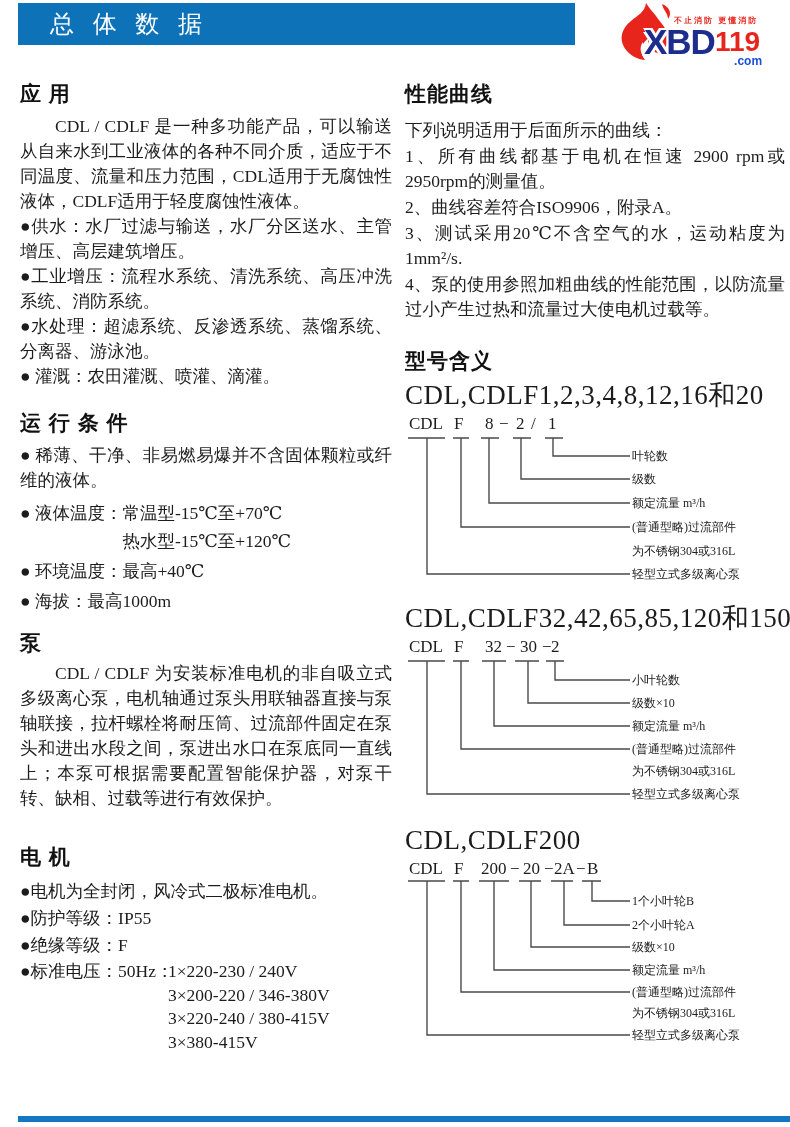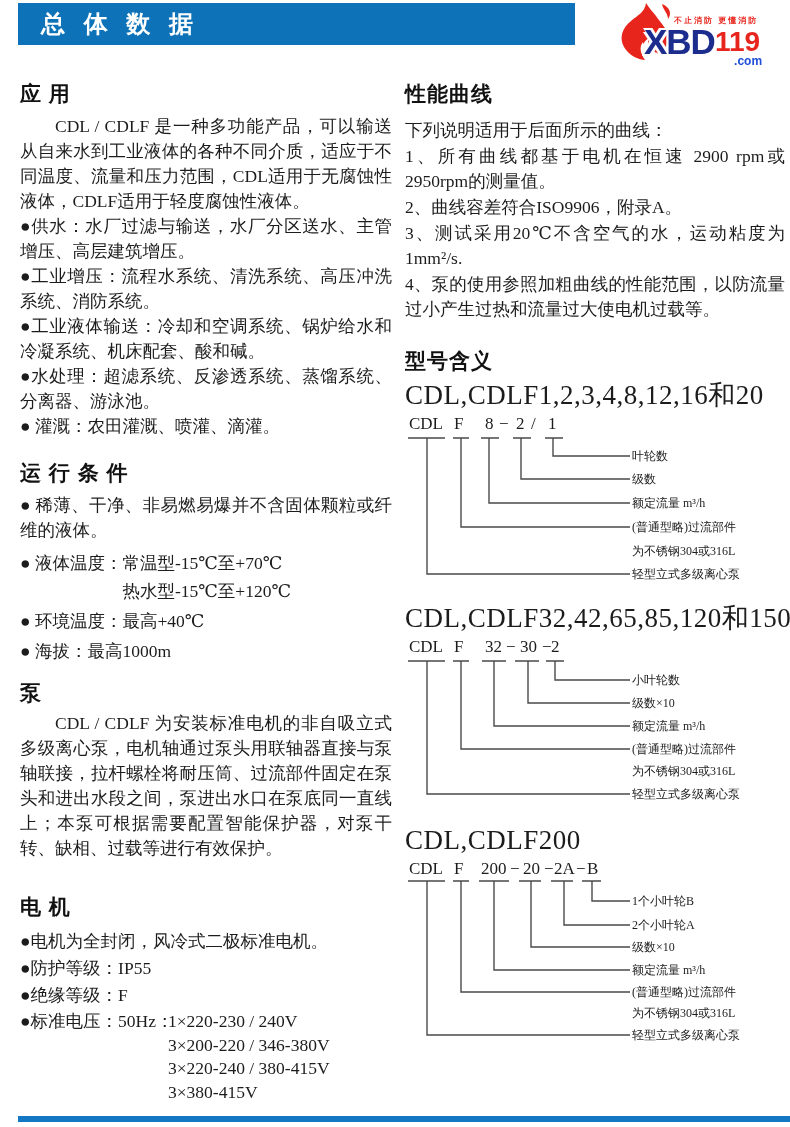--- a/index.html
+++ b/index.html
@@ -5,21 +5,21 @@
   html,body { margin:0; padding:0; }
   body {
     width:790px; height:1127px; position:relative; background:#ffffff;
     font-family:"Liberation Serif","DejaVu Serif",serif;
     color:#1c1c1c; overflow:hidden;
   }
   
   .header-bar { position:absolute; left:18px; top:3px; width:557px; height:42px; background:#0e72b8; }
   .header-title {
     color:#fff; font-family:"Liberation Sans","DejaVu Sans",sans-serif;
-    font-weight:bold; font-size:24px; letter-spacing:6px; line-height:42px; padding-left:23px;
+    font-weight:normal; font-size:24px; letter-spacing:6px; line-height:42px; padding-left:32px;
     display:block; white-space:nowrap;border-radius:10px;
   }
   
   .logo { position:absolute; left:612px; top:0; width:178px; height:64px; }
   .flame { position:absolute; left:0; top:2px; }
   .logo-slogan {
     position:absolute; left:62px; top:15px; font-size:8px; font-weight:bold;
     color:#e8251c; letter-spacing:2px; white-space:nowrap;
     font-family:"Liberation Sans","DejaVu Sans",sans-serif;
   }
@@ -90,21 +90,20 @@
     <span class="xbd">XBD</span><span class="n119wrap"><span class="n119">119</span><span class="dotcom">.com</span></span>
   </div>
 </div>
 
 <div class="col-left">
 
   <h2 class="sec-h h-app">应 用</h2>
   <p class="para indent">CDL / CDLF 是一种多功能产品，可以输送从自来水到工业液体的各种不同介质，适应于不同温度、流量和压力范围，CDL适用于无腐蚀性液体，CDLF适用于轻度腐蚀性液体。</p>
   <p class="para">●供水：水厂过滤与输送，水厂分区送水、主管增压、高层建筑增压。</p>
   <p class="para">●工业增压：流程水系统、清洗系统、高压冲洗系统、消防系统。</p>
-  <p class="para">●工业液体输送：冷却和空调系统、锅炉给水和冷凝系统、机床配套、酸和碱。</p>
   <p class="para">●水处理：超滤系统、反渗透系统、蒸馏系统、分离器、游泳池。</p>
   <p class="para">● 灌溉：农田灌溉、喷灌、滴灌。</p>
 
   <h2 class="sec-h h-ops">运 行 条 件</h2>
   <p class="para op1">● 稀薄、干净、非易燃易爆并不含固体颗粒或纤维的液体。</p>
   <div class="op-flex">
     <span class="lbl">● 液体温度：</span>
     <span>
       <div class="op-line">常温型-15℃至+70℃</div>
       <div class="op-line">热水型-15℃至+120℃</div>

